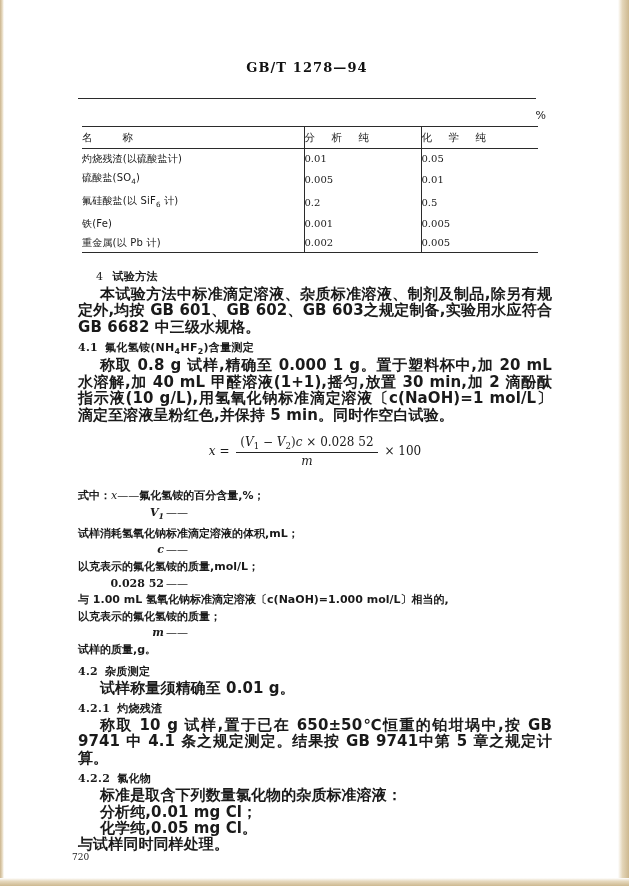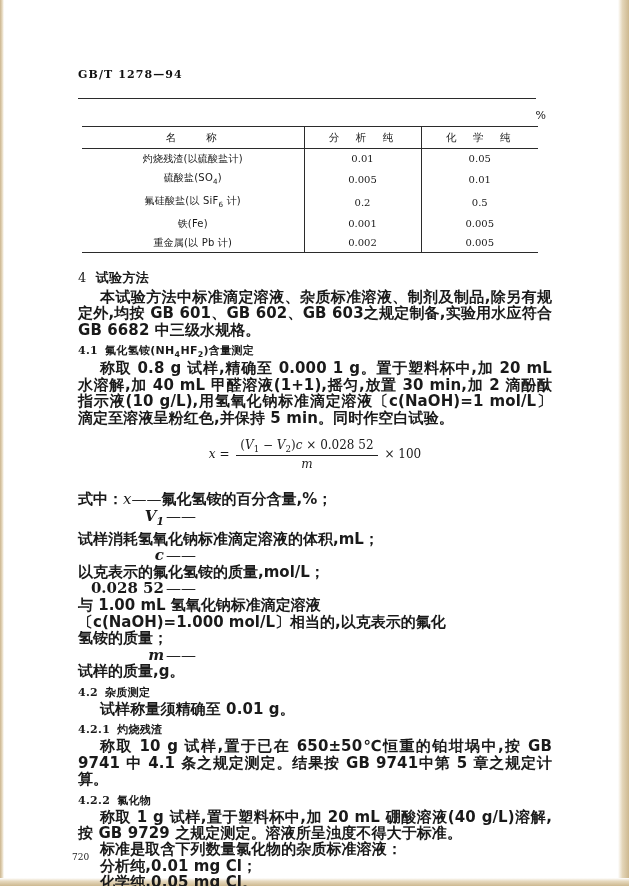--- a/index.html
+++ b/index.html
@@ -32,24 +32,25 @@
 
   .page {
     position: absolute;
     left: 0; top: 0;
     width: 629px; height: 886px;
   }
 
   
   .running-head {
     position: absolute;
-    left: 78px; top: 68px; width: 458px;
-    font-family: "DejaVu Serif", "Liberation Serif", serif;
-    font-weight: bold;
-    font-size: 11px;
+    left: 78px; top: 60px; width: 458px;
+    text-align: center;
+    font-family: "DejaVu Serif", "Liberation Serif", serif;
+    font-weight: bold;
+    font-size: 13px;
     letter-spacing: 1.1px;
     color: #111;
   }
   .head-rule {
     position: absolute;
     left: 78px; top: 98px; width: 458px; height: 0;
     border-top: 1.4px solid #2b2b2b;
   }
 
   
@@ -66,21 +67,21 @@
     left: 82px; top: 126px;
     width: 456px;
     border-collapse: collapse;
     table-layout: fixed;
   }
   .spec-table col.c-name  { width: 222px; }
   .spec-table col.c-ar    { width: 117px; }
   .spec-table col.c-cp    { width: 117px; }
 
   .spec-table th, .spec-table td {
-    text-align: center;
+    text-align: left;
     vertical-align: middle;
     padding: 0;
     height: 19px;
     line-height: 19px;
   }
   .spec-table thead th {
     font-weight: normal;
     font-size: 10.5px;
     letter-spacing: 3px;
     border-top: 1.1px solid #2b2b2b;
@@ -100,23 +101,23 @@
   .num { font-family: "DejaVu Serif", "Liberation Serif", serif; font-size: 10.5px; }
   sub { font-size: 72%; }
 
   
   .body-area {
     position: absolute;
     left: 78px; top: 262px;
     width: 474px;
   }
   .h-sec {
-    font-size: 13px;
-    font-weight: bold;
-    margin: 7px 0 2px 0;
+    font-size: 11px;
+    font-weight: bold;
+    margin: 7px 0 2px 18px;
     letter-spacing: 0.4px;
   }
   .h-sec .n { margin-right: 9px; }
   .h-sub {
     font-size: 11px;
     font-weight: bold;
     margin: 5px 0 1px 0;
     letter-spacing: 0.3px;
   }
   .h-sub .n { margin-right: 7px; font-weight: bold; }
@@ -152,21 +153,21 @@
     display: block;
     padding: 0 4px 1px 4px;
     border-bottom: 1px solid #222;
     white-space: nowrap;
   }
   .frac .bot { display: block; padding-top: 1px; font-style: italic; }
   .it { font-style: italic; }
 
   
   .where {
-    font-size: 15px;
+    font-size: 11px;
     line-height: 16.6px;
     font-weight: bold;
     margin-top: 20px;
   }
   .where .row { display: block; white-space: normal; }
   .where .lead {
     display: inline-block;
     width: 86px;
     text-align: right;
     font-family: "DejaVu Serif", "Liberation Serif", serif;
@@ -291,21 +292,20 @@
     <p class="para">试样称量须精确至 0.01 g。</p>
 
     <div class="h-sub">
       <span class="n lat">4.2.1</span><span>灼烧残渣</span>
     </div>
     <p class="para">称取 10 g 试样,置于已在 650±50℃恒重的铂坩埚中,按 GB 9741 中 4.1 条之规定测定。结果按 GB 9741中第 5 章之规定计算。</p>
 
     <div class="h-sub">
       <span class="n lat">4.2.2</span><span>氯化物</span>
     </div>
-    <p class="para">称取 1 g 试样,置于塑料杯中,加 20 mL 硼酸溶液(40 g/L)溶解,按 GB 9729 之规定测定。溶液所呈浊度不得大于标准。</p>
     <p class="para">标准是取含下列数量氯化物的杂质标准溶液：</p>
     <p class="para">分析纯,0.01 mg Cl；</p>
     <p class="para">化学纯,0.05 mg Cl。</p>
     <p class="para flush">与试样同时同样处理。</p>
 
   </div>
 
   <div class="footer-page">720</div>
 
 </div>

